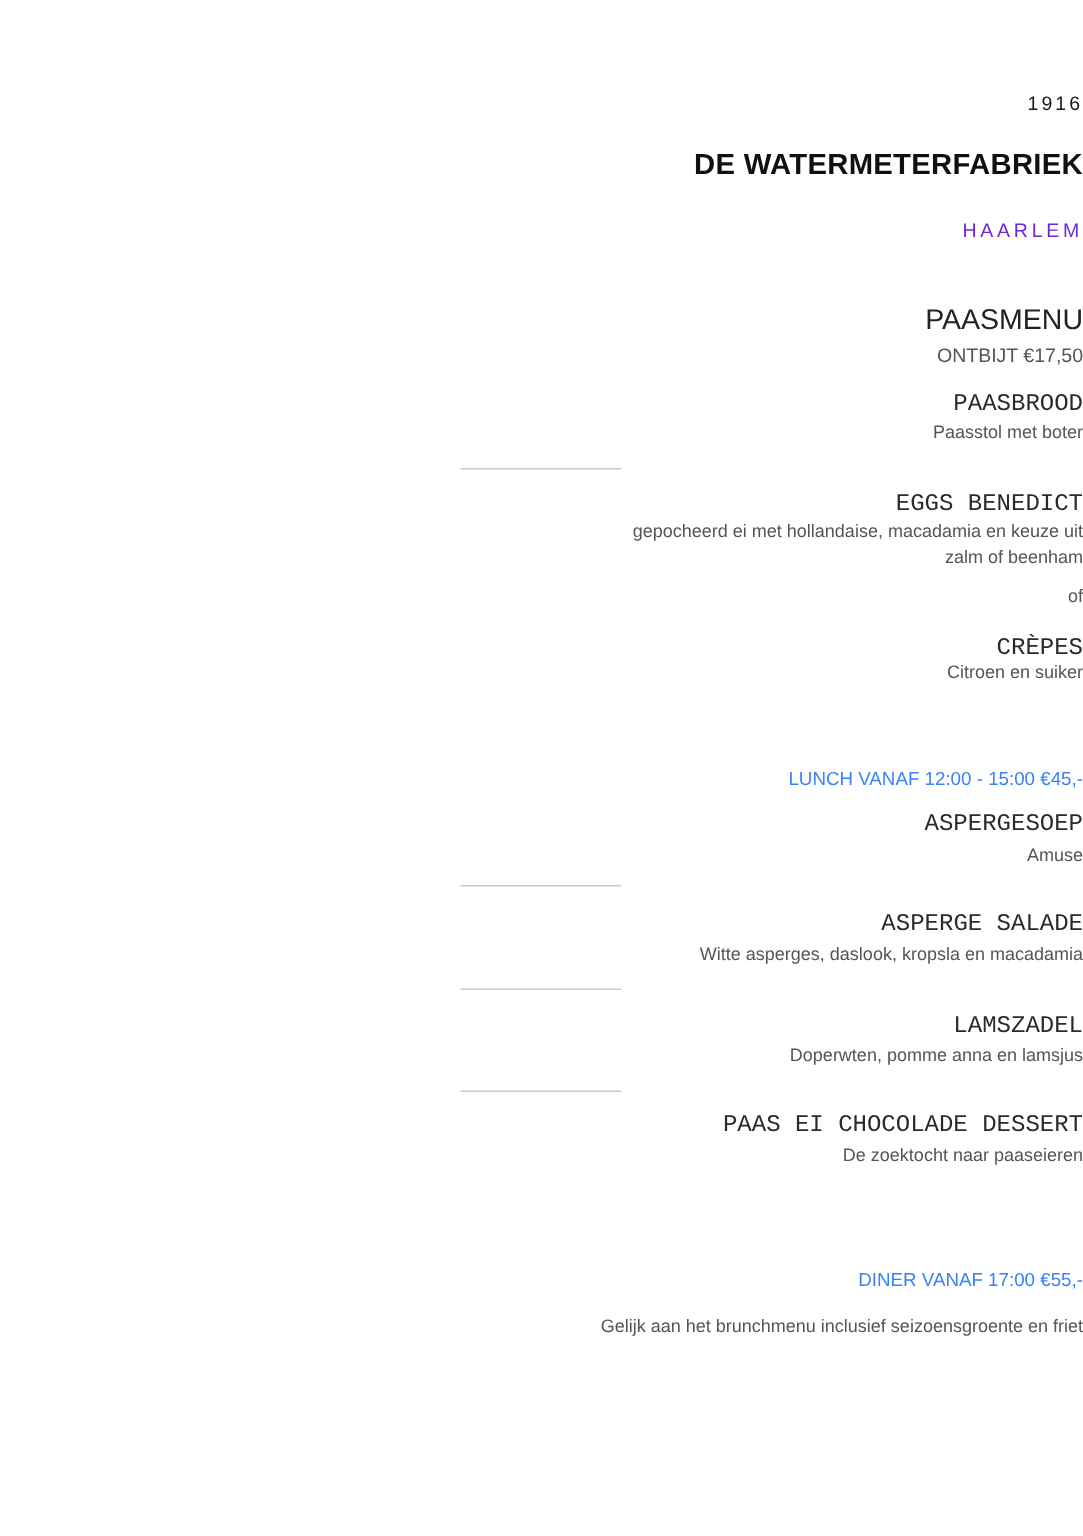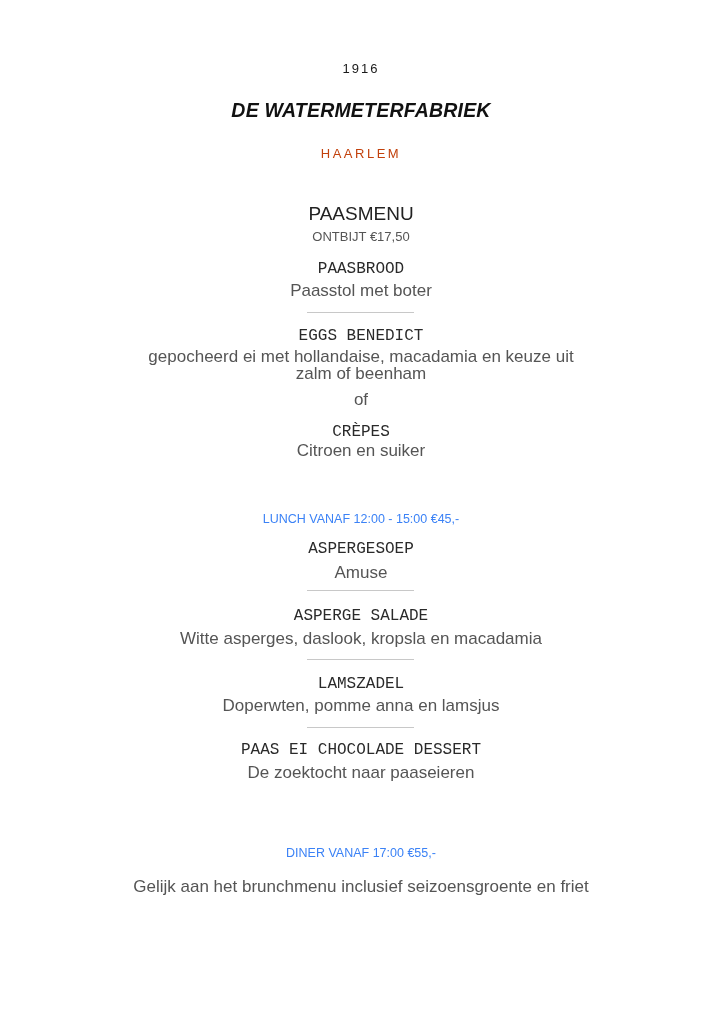--- a/index.html
+++ b/index.html
@@ -1,24 +1,24 @@
 <!DOCTYPE html>
 <html><head>
 <meta charset="utf-8">
 <style>
   html, body { margin: 0; padding: 0; background: #ffffff; }
   body { width: 722px; height: 1024px; position: relative; overflow: hidden; font-family: "Liberation Sans", sans-serif; color: #2a2a2a; }
-  .c { position: absolute; left: 0; width: 722px; text-align: center; white-space: nowrap; }
+  .c { position: absolute; left: 0; width: 722px; text-align: right; white-space: nowrap; }
   .year { top: 61px; font-size: 13px; letter-spacing: 2px; color: #1a1a1a; }
-  .brand { top: 99px; font-size: 19.5px; font-weight: bold; color: #111; letter-spacing: 0.2px; font-style: italic; }
-  .city { top: 146px; font-size: 13px; letter-spacing: 2.5px; color: #c2410c; }
+  .brand { top: 99px; font-size: 19.5px; font-weight: bold; color: #111; letter-spacing: 0.2px; }
+  .city { top: 146px; font-size: 13px; letter-spacing: 2.5px; color: #6d28d9; }
   .title { font-size: 19px; color: #222; }
   .sub { font-size: 13px; color: #555; }
   .dish { font-size: 16px; color: #2a2a2a; font-family: Liberation Mono, monospace; }
-  .desc { font-size: 17px; color: #555; }
+  .desc { font-size: 12px; color: #555; }
   .sect { font-size: 12.5px; color: #3b82f6; }
   .div { position: absolute; left: 307px; width: 107px; height: 1px; background: #c8c8c8; }
 </style>
 </head>
 <body>
 
 <div>
   <div class="c year">1916</div>
   <div class="c brand">DE WATERMETERFABRIEK</div>
   <div class="c city">HAARLEM</div>

